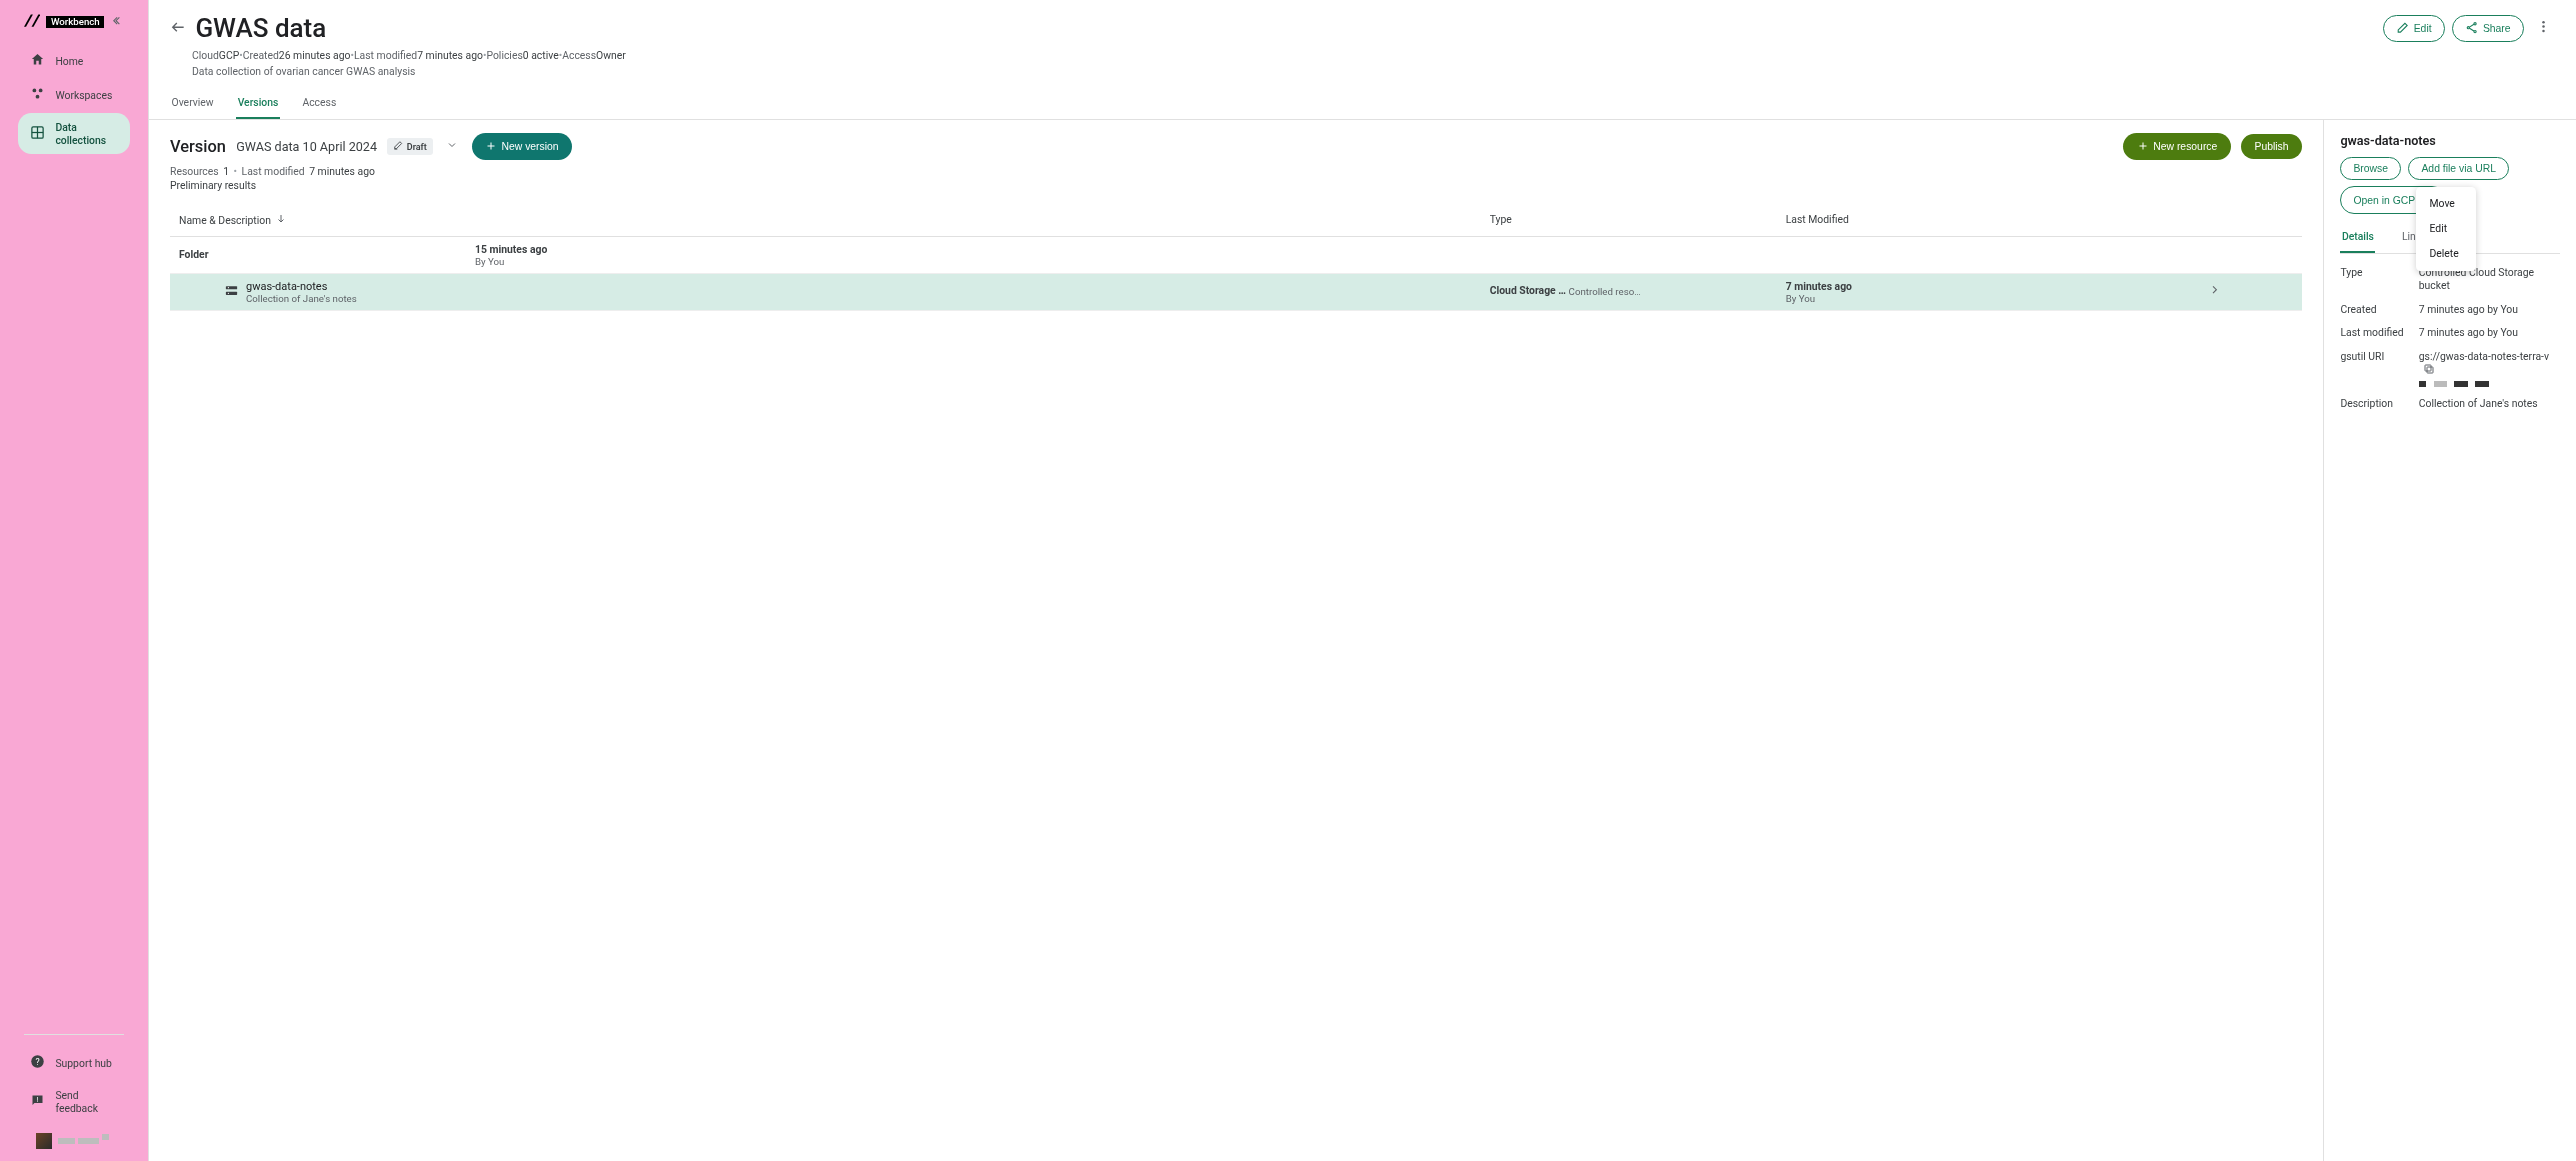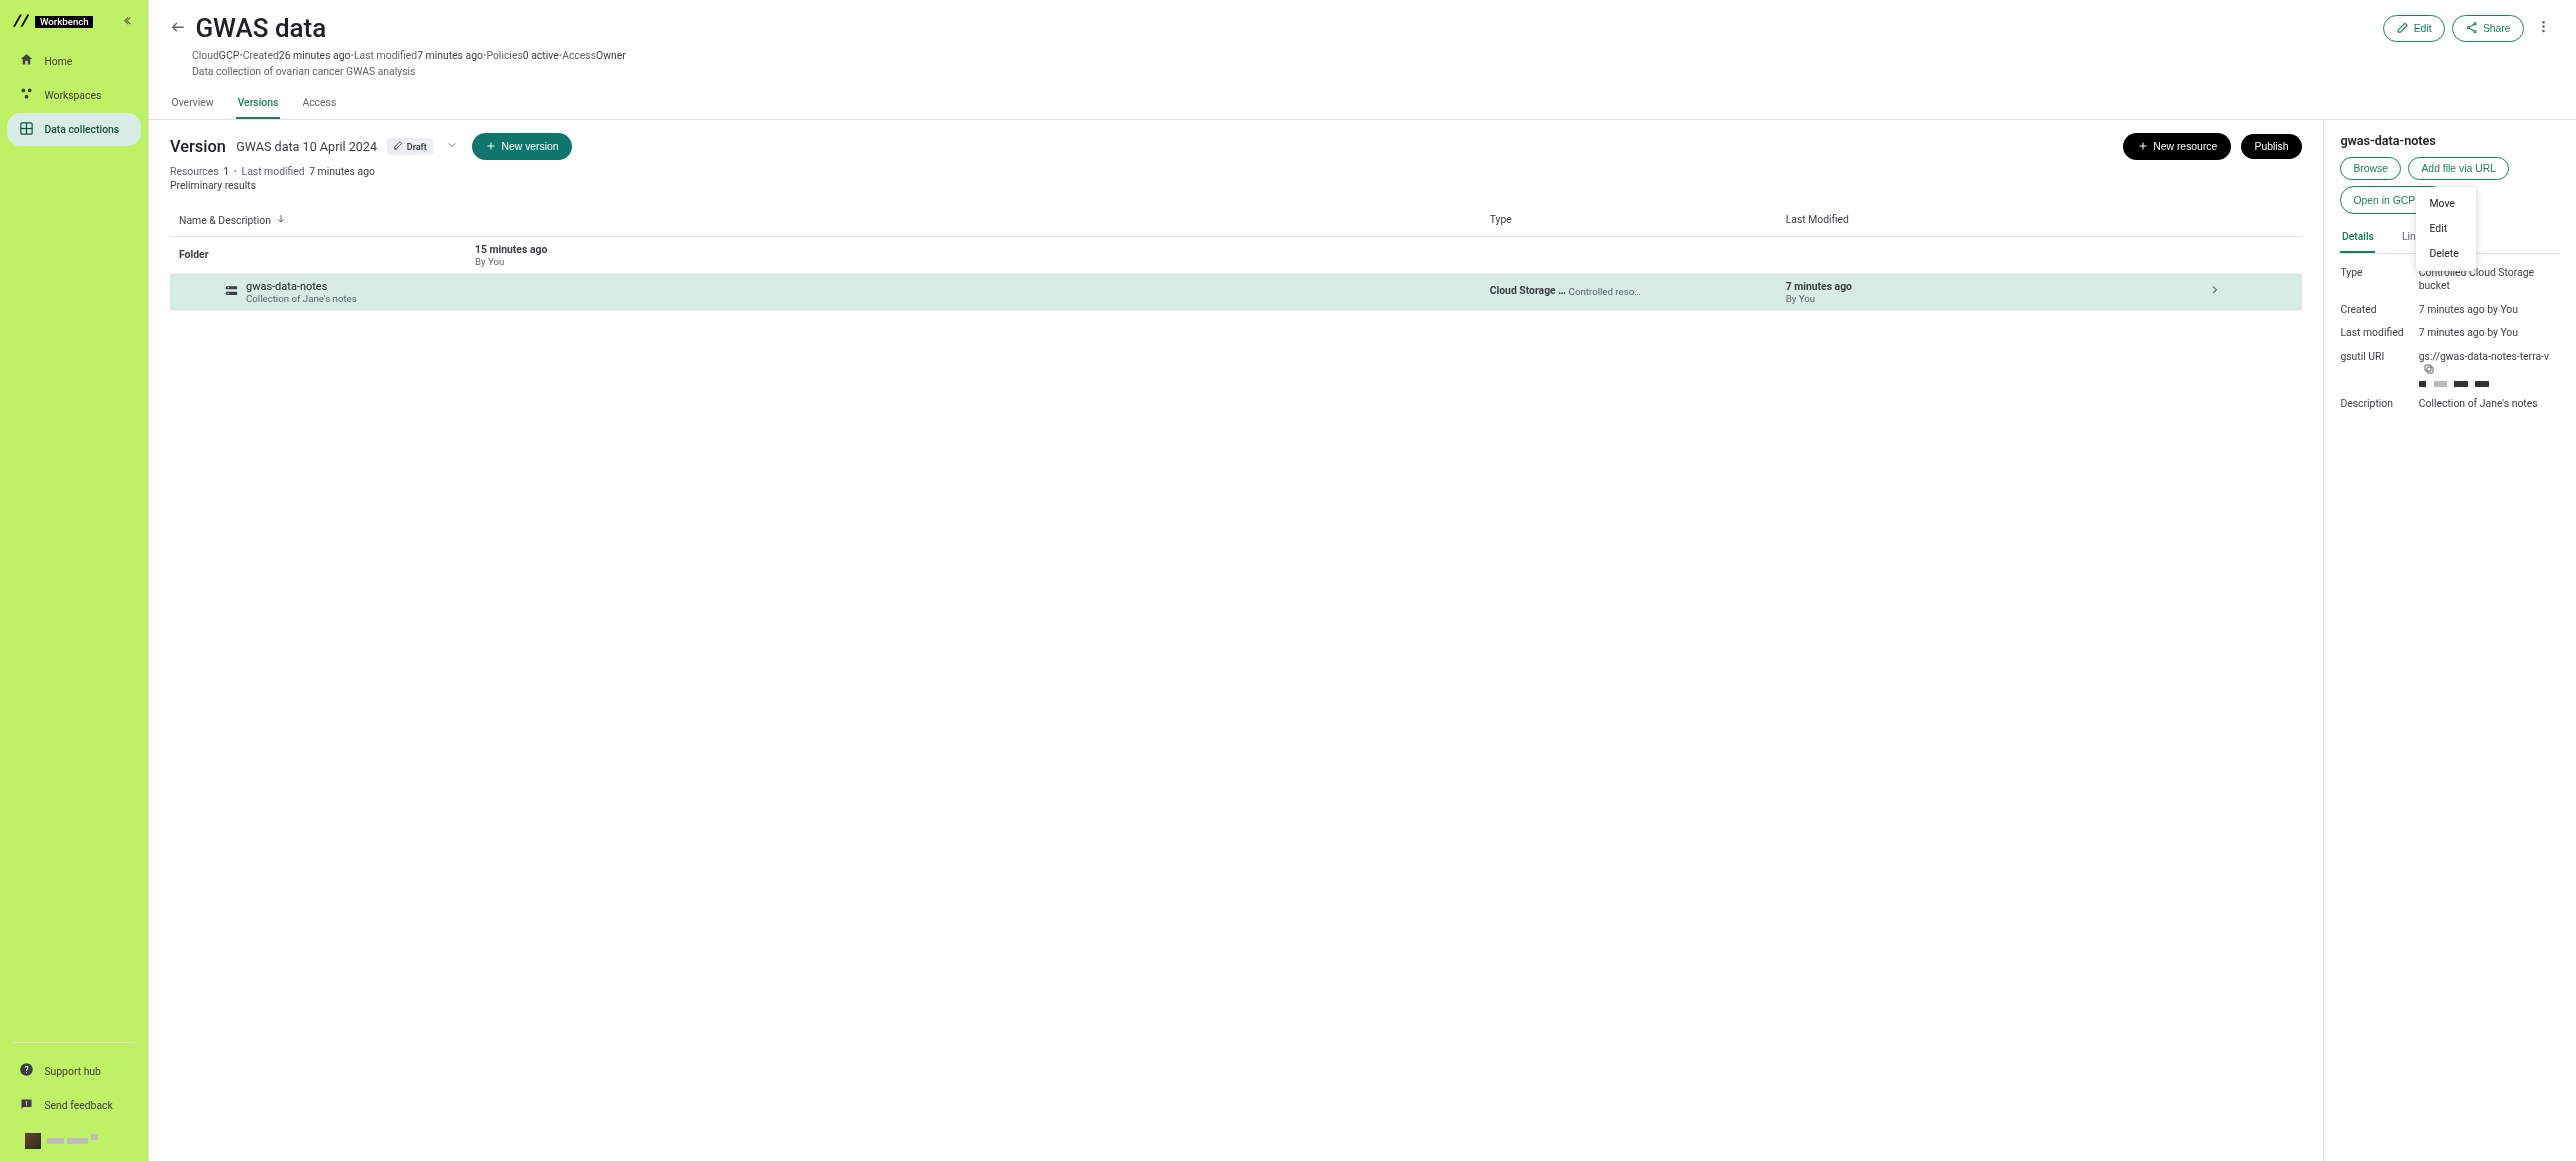--- a/index.html
+++ b/index.html
@@ -1,20 +1,20 @@
 <!DOCTYPE html>
 <html style="font-size:12px"><head>
   <meta charset="utf-8">
   <style>
     * { box-sizing: border-box; margin: 0; padding: 0; }
     body { font-family: -apple-system, BlinkMacSystemFont, "Segoe UI", Roboto, Helvetica, Arial, sans-serif; font-size: 10.4px; color: #3c4043; background: #f8f9fa; }
     .app { display: flex; height: 100vh; }
     
     
-    .sidebar { width: 149px; background: #bef264; border-right: 0.7px solid #e0e0e0; display: flex; flex-direction: column; padding: 9px 1px; }
+    .sidebar { width: 149px; background: #f9a8d4; border-right: 0.7px solid #e0e0e0; display: flex; flex-direction: column; padding: 9px 12px; }
     .sidebar-header { display: flex; align-items: center; padding: 4.5px 12px 13.4px; gap: 6px; }
     .logo-icon { width: 16.4px; height: 13.4px; }
     .wb-label { background: #000; color: #fff; font-size: 9.7px; padding: 0.7px 4.5px; font-weight: 500; }
     .collapse-btn { margin-left: auto; color: #5f6368; cursor: pointer; }
     .nav { flex: 1; }
     .nav-item { display: flex; align-items: center; gap: 10.4px; padding: 7.4px 12px; margin: 1.5px 6px; border-radius: 13.4px; cursor: pointer; color: #3c4043; }
     .nav-item.active { background: #d6ece5; color: #14523f; font-weight: 500; }
     .nav-item svg { width: 15px; height: 15px; flex: 0 0 15px; }
     .sidebar-bottom { border-top: 0.7px solid #e0e0e0; margin: 0 12px; padding-top: 10.4px; }
     .sidebar-bottom .nav-item { margin: 1.5px -6px; }
@@ -46,21 +46,21 @@
     .content-left { flex:1; padding: 13.4px 21px; overflow:auto; }
     .content-right { width: 253px; border-left:0.7px solid #e0e0e0; padding: 13.4px 16.4px; overflow:visible; position:relative; }
     
     .version-row { display:flex; align-items:center; gap:10.4px; flex-wrap:wrap; margin-bottom:4.5px; }
     .version-label { font-size:16.4px; font-weight:500; color:#202124; }
     .version-name { font-size:12.6px; color:#3c4043; }
     .draft-chip { background:#eceff1; color:#3c4043; padding:2.2px 6px; border-radius:3px; font-size:9px; font-weight:600; display:inline-flex; align-items:center; gap:3px; }
     .draft-chip svg { width:10.4px; height:10.4px; }
     .dropdown-caret { color:#5f6368; cursor:pointer; padding:3px; }
     .btn-disabled { background:#0f766e; color:#fff; border:none; padding:6.7px 13.4px; border-radius:15px; display:inline-flex; align-items:center; gap:4.5px; cursor:not-allowed; font-size:10.4px; }
-    .btn-filled { background:#000000; color:#fff; border:none; padding:6.7px 13.4px; border-radius:15px; display:inline-flex; align-items:center; gap:4.5px; cursor:pointer; font-size:10.4px; font-weight:500; }
+    .btn-filled { background:#4d7c0f; color:#fff; border:none; padding:6.7px 13.4px; border-radius:15px; display:inline-flex; align-items:center; gap:4.5px; cursor:pointer; font-size:10.4px; font-weight:500; }
     .spacer { flex:1; }
     .version-meta { color:#5f6368; font-size:10.4px; display:flex; gap:4.5px; align-items:center; margin-bottom:1.5px; }
     .version-desc { color:#3c4043; font-size:10.4px; margin-bottom:13.4px; }
     
     .table { width:100%; }
     .thead { display:flex; padding: 7.4px 9px; border-bottom:0.7px solid #e0e0e0; color:#3c4043; font-size:10.4px;justify-content:flex-end; }
     .col-name { flex: 0 0 62%; display:flex; align-items:center; gap:4.5px; }
     .col-type { flex: 0 0 14%; }
     .col-mod  { flex: 0 0 20%; }
     .col-arrow { flex: 0 0 4%; }

